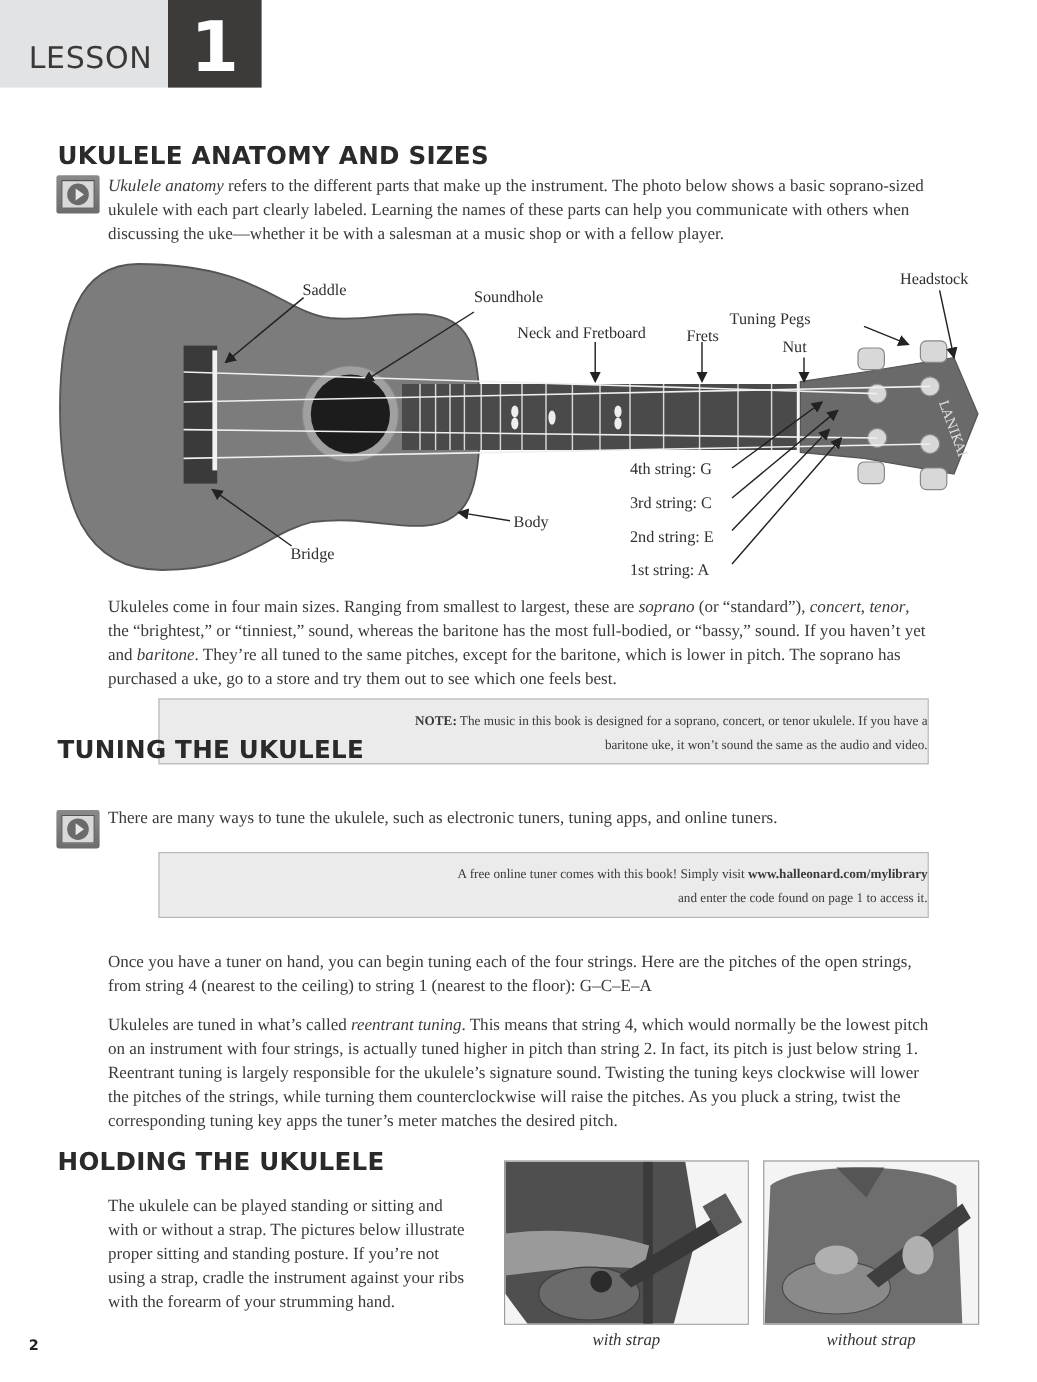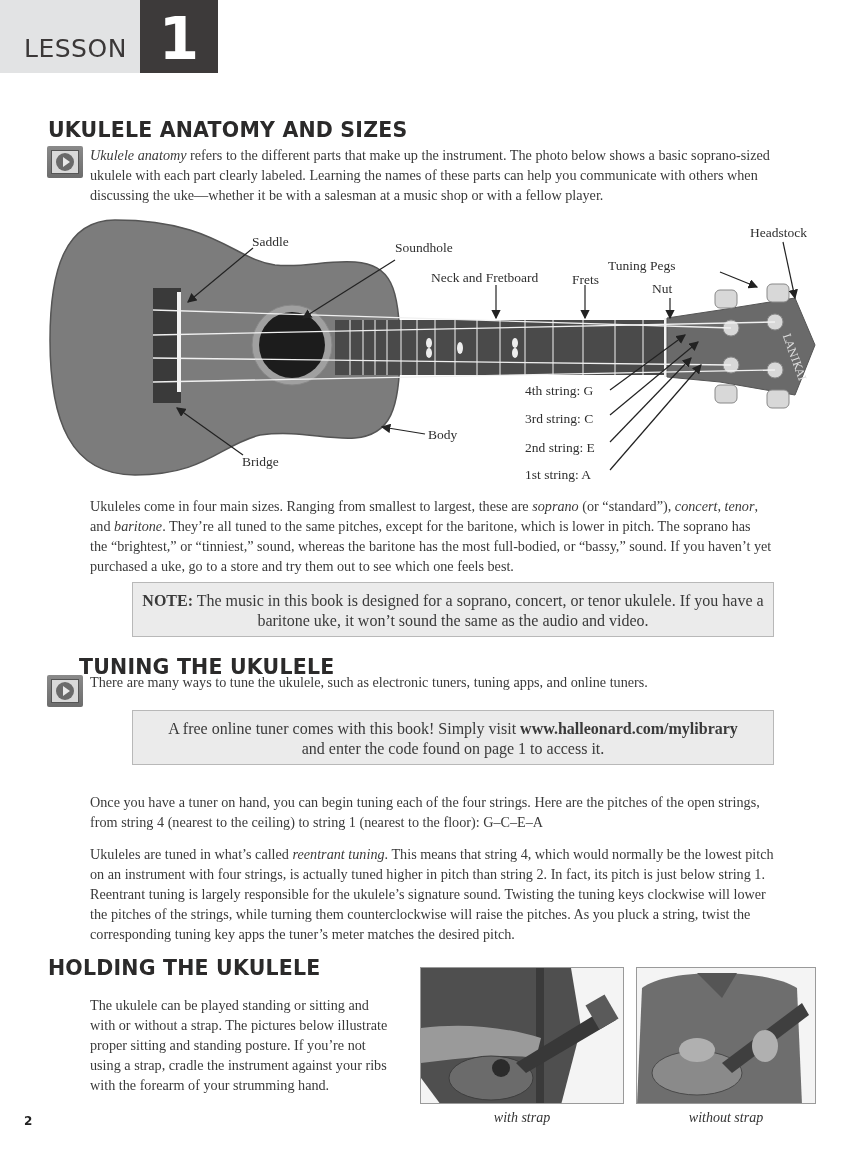--- a/index.html
+++ b/index.html
@@ -18,21 +18,21 @@
   .p i { font-style: italic; }
   .video-icon { width: 36px; height: 32px; background: linear-gradient(#8a8a8a,#6c6c6c);
                 border-radius: 2px; display:flex; align-items:center; justify-content:center; }
   .video-icon .inner { width: 26px; height: 22px; background: #d9d9d9; border: 1px solid #555;
                        display:flex; align-items:center; justify-content:center; }
   .video-icon .circle { width: 18px; height: 18px; border-radius: 50%; background: #6a6a6a;
                         display:flex; align-items:center; justify-content:center; }
   .video-icon .tri { width: 0; height: 0; border-left: 7px solid #e8e8e8; border-top: 5px solid transparent;
                      border-bottom: 5px solid transparent; margin-left: 2px; }
   .note-box { position: absolute; background: #ebebeb; border: 1px solid #b8b8b8; box-sizing: border-box;
-              text-align: center; font-size: 16px; line-height: 20px; color: #3a3a3a; }
+              text-align: right; font-size: 11px; line-height: 20px; color: #3a3a3a; }
   .note-box b { font-weight: bold; }
   .diagram-label { position: absolute; font-size: 13.5px; color: #2f2f2f; white-space: nowrap; }
   .photo { position: absolute; border: 1px solid #9a9a9a; box-sizing: border-box; overflow: hidden; background: #f2f2f2; }
   .caption { position: absolute; font-style: italic; font-size: 14px; color: #333; text-align: center; }
   .page-num { left: 24px; top: 1114px; font-family: "DejaVu Sans", sans-serif; font-weight: bold; font-size: 12px; color: #222; }
 </style>
 </head>
 <body>
 
 <div class="abs lesson-tab"></div>
@@ -142,31 +142,31 @@
 <div class="diagram-label" style="left:750px; top:225px;">Headstock</div>
 <div class="diagram-label" style="left:428px; top:427px;">Body</div>
 <div class="diagram-label" style="left:242px; top:454px;">Bridge</div>
 <div class="diagram-label" style="left:525px; top:383px;">4th string: G</div>
 <div class="diagram-label" style="left:525px; top:411px;">3rd string: C</div>
 <div class="diagram-label" style="left:525px; top:440px;">2nd string: E</div>
 <div class="diagram-label" style="left:525px; top:467px;">1st string: A</div>
 
 <div class="p" style="left:90px; top:496px; width:740px;">
   <div><span>Ukuleles come in four main sizes. Ranging from smallest to largest, these are </span><i>soprano</i><span> (or “standard”), </span><i>concert</i><span>, </span><i>tenor</i><span>,</span></div>
+  <div>the “brightest,” or “tinniest,” sound, whereas the baritone has the most full-bodied, or “bassy,” sound. If you haven’t yet</div>
   <div><span>and </span><i>baritone</i><span>. They’re all tuned to the same pitches, except for the baritone, which is lower in pitch. The soprano has</span></div>
-  <div>the “brightest,” or “tinniest,” sound, whereas the baritone has the most full-bodied, or “bassy,” sound. If you haven’t yet</div>
   <div>purchased a uke, go to a store and try them out to see which one feels best.</div>
 </div>
 
 <div class="note-box" style="left:132px; top:582px; width:642px; height:55px; padding-top:8px;">
   <div><b>NOTE:</b><span> The music in this book is designed for a soprano, concert, or tenor ukulele. If you have a</span></div>
   <div>baritone uke, it won’t sound the same as the audio and video.</div>
 </div>
 
-<h2 class="sec" style="left:48px; top:655px;margin-left:31px;">TUNING THE UKULELE</h2>
+<h2 class="sec" style="left:48px; top:613px;">TUNING THE UKULELE</h2>
 <div class="abs video-icon" style="left:47px; top:675px;">
   <div class="inner">
       <div class="circle">
         <div class="tri"></div>
       </div>
     </div>
 </div>
 <div class="p" style="left:90px; top:672px; width:740px;">There are many ways to tune the ukulele, such as electronic tuners, tuning apps, and online tuners.</div>
 
 <div class="note-box" style="left:132px; top:710px; width:642px; height:55px; padding-top:8px;">

